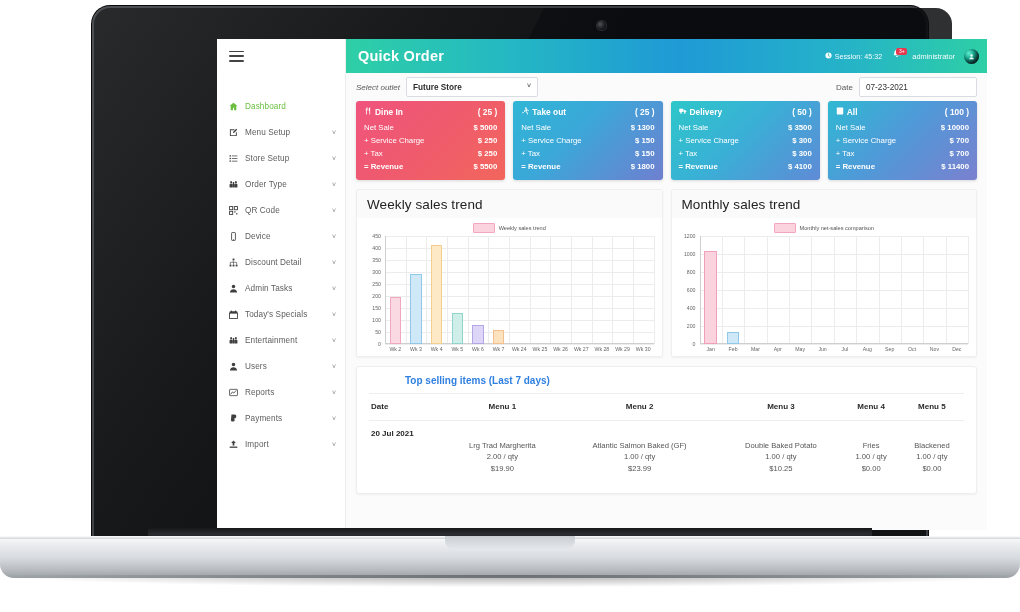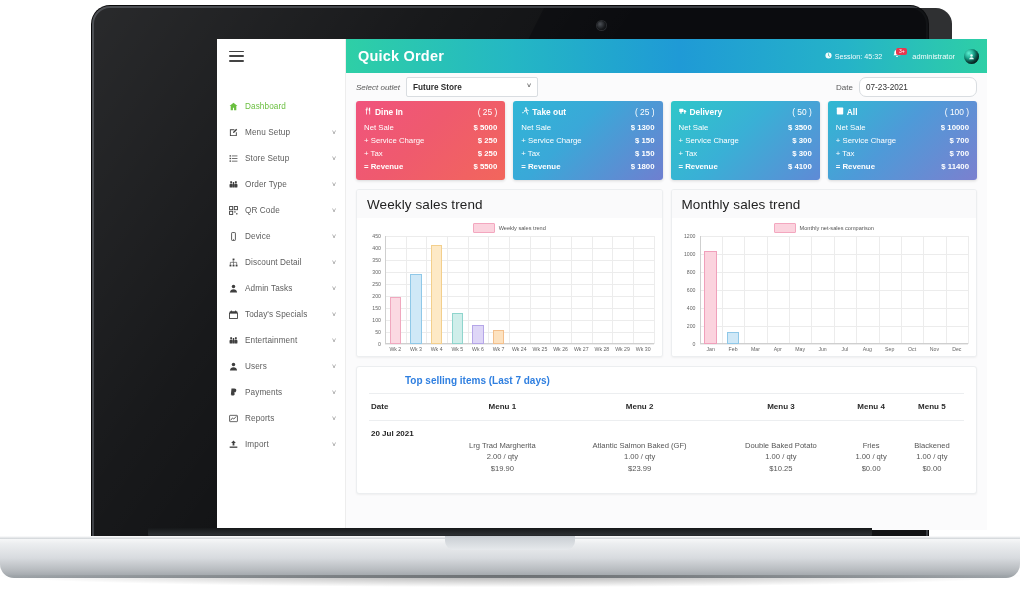--- a/index.html
+++ b/index.html
@@ -102,37 +102,37 @@
   
   .outletbar{height:28px;flex:0 0 28px;display:flex;align-items:center;justify-content:space-between;
              padding:0 10px;background:#fbfbfc;}
   .outlet-left{display:flex;align-items:center;gap:6px;}
   .outlet-label{font-size:8px;color:#5a5a5a;font-style:italic;}
   .select{position:relative;width:108px;height:18px;background:#fff;border:1px solid #d9dde1;border-radius:2px;
           display:flex;align-items:center;padding:0 16px 0 6px;font-size:8.2px;color:#2d2d2d;font-weight:600;cursor:pointer;}
   .select .cd{position:absolute;right:6px;top:4px;font-size:7px;color:#6b6b6b;}
   .outlet-right{display:flex;align-items:center;gap:6px;}
   .date-label{font-size:8px;color:#5a5a5a;}
-  .date-input{width:104px;height:18px;background:#fff;border:1px solid #d9dde1;border-radius:7px;
+  .date-input{width:104px;height:18px;background:#fff;border:1px solid #d9dde1;border-radius:2px;
               display:flex;align-items:center;padding:0 6px;font-size:8.2px;color:#333;}
 
   
   .content{flex:1;padding:0 10px 0 10px;overflow:hidden;}
 
   
   .cards{display:flex;gap:8px;}
   .card{flex:1;border-radius:3px;padding:6px 8px 7px 8px;color:#fff;
         box-shadow:0 1px 3px rgba(0,0,0,.14);}
   .card.dinein{background:linear-gradient(135deg,#f0547d 0%,#ef5a6e 45%,#f2665c 100%);}
   .card.takeout{background:linear-gradient(135deg,#30b6d6 0%,#3aa8d8 40%,#6f7fd0 100%);}
   .card.delivery{background:linear-gradient(135deg,#2ec7c9 0%,#39b0d6 45%,#5f8ad6 100%);}
   .card.all{background:linear-gradient(135deg,#2fb9d2 0%,#4e9ad8 45%,#7b80cf 100%);}
   .card-head{display:flex;align-items:center;justify-content:space-between;margin-bottom:4px;}
   .card-title{display:flex;align-items:center;gap:3px;font-size:8.4px;font-weight:700;}
-  .card-count{font-size:8.4px;font-weight:400;}
+  .card-count{font-size:8.4px;font-weight:700;}
   .card-row{display:flex;align-items:center;justify-content:space-between;font-size:7.8px;
             line-height:1;padding:2.6px 0;}
   .card-row .v{font-weight:600;}
   .card-row.rev{font-weight:700;}
   .card-row.rev .k,.card-row.rev .v{font-weight:700;}
 
   
   .charts{display:flex;gap:8px;margin-top:9px;}
   .panel{flex:1;background:#fff;border:1px solid #eceef0;border-radius:3px;
          box-shadow:0 1px 2px rgba(0,0,0,.05);overflow:hidden;}
@@ -311,34 +311,34 @@
                     <circle cx="8" cy="4.4" r="3.1" fill="currentColor"></circle>
                     <path d="M1.6 15c.5-3.6 3.1-5.6 6.4-5.6s5.9 2 6.4 5.6z" fill="currentColor"></path>
                   </svg>
                 </span>
                 <span class="lbl">Users</span>
                 <span class="chev">˅</span>
               </div>
               <div class="sb-item">
                 <span class="ic">
                   <svg width="9" height="9" viewBox="0 0 16 16">
-                    <path d="M4.4 1h5c2.6 0 4 1.4 3.5 3.8-.4 2.2-2 3.4-4.4 3.4H6.6L5.9 12H3.3zM5.9 8.2h1.4c1.9 0 3 .9 2.7 2.7-.3 1.7-1.6 2.6-3.4 2.6H4.1z" fill="currentColor"></path>
-                  </svg>
-                </span>
-                <span class="lbl">Payments</span>
-                <span class="chev">˅</span>
-              </div>
-              <div class="sb-item">
-                <span class="ic">
-                  <svg width="9" height="9" viewBox="0 0 16 16">
                     <rect x="1" y="2.4" width="14" height="11.2" rx="1" fill="none" stroke="currentColor" stroke-width="1.4"></rect>
                     <path d="M3.4 10.6 6.2 7l2.3 2 3.9-4.2" stroke="currentColor" stroke-width="1.5" fill="none" stroke-linecap="round" stroke-linejoin="round"></path>
                   </svg>
                 </span>
                 <span class="lbl">Reports</span>
+                <span class="chev">˅</span>
+              </div>
+              <div class="sb-item">
+                <span class="ic">
+                  <svg width="9" height="9" viewBox="0 0 16 16">
+                    <path d="M4.4 1h5c2.6 0 4 1.4 3.5 3.8-.4 2.2-2 3.4-4.4 3.4H6.6L5.9 12H3.3zM5.9 8.2h1.4c1.9 0 3 .9 2.7 2.7-.3 1.7-1.6 2.6-3.4 2.6H4.1z" fill="currentColor"></path>
+                  </svg>
+                </span>
+                <span class="lbl">Payments</span>
                 <span class="chev">˅</span>
               </div>
               <div class="sb-item">
                 <span class="ic">
                   <svg width="9" height="9" viewBox="0 0 16 16">
                     <path d="M8 1 3.8 5.4h2.6v4.4h3.2V5.4h2.6z" fill="currentColor"></path>
                     <rect x="1.2" y="11.6" width="13.6" height="2.3" fill="currentColor"></rect>
                   </svg>
                 </span>
                 <span class="lbl">Import</span>

